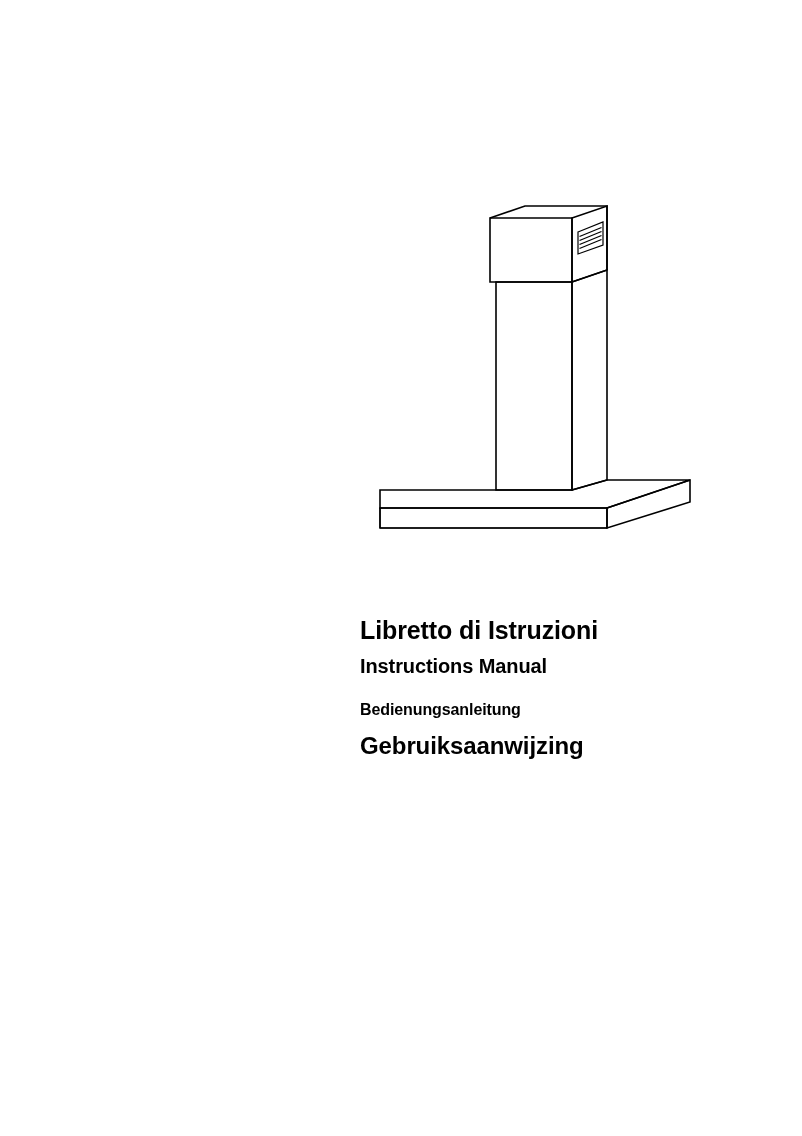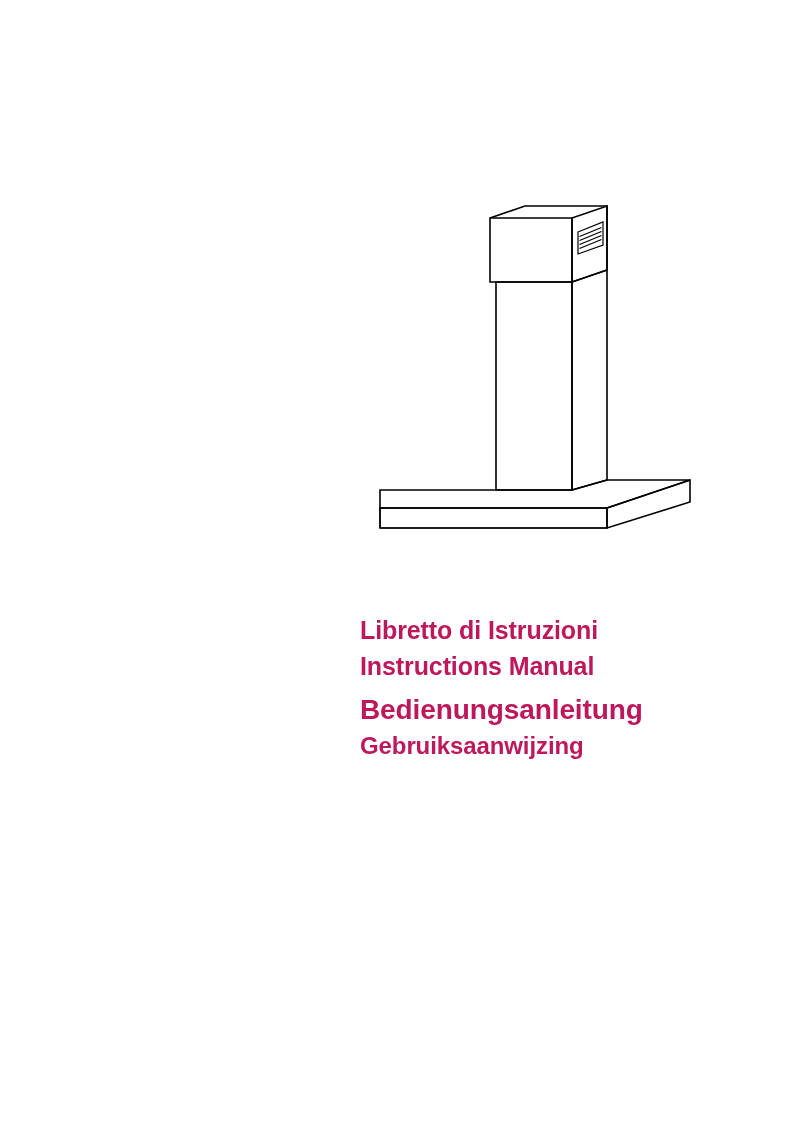--- a/index.html
+++ b/index.html
@@ -39,39 +39,39 @@
   
   .titles {
     position: absolute;
     left: 360px;
     top: 612px;
     width: 400px;
   }
   .title-line {
     font-family: "Liberation Sans", sans-serif;
     font-weight: bold;
-    color: #be185d;
+    color: #000000;
     letter-spacing: -0.1px;
     white-space: nowrap;
   }
   .t1 {
     font-size: 25px;
     line-height: 36px;
   }
   .t2 {
-    font-size: 25px;
+    font-size: 20px;
     line-height: 36px;
   }
   .t3 {
     font-size: 25px;
     line-height: 36px;
     margin-top: 8px;
   }
   .t4 {
-    font-size: 28px;
+    font-size: 16px;
     line-height: 36px;
     margin-top: 8px;
   }
   .t5 {
     font-size: 24px;
     line-height: 36px;
     margin-top: 0;
   }
 </style>
 </head>

